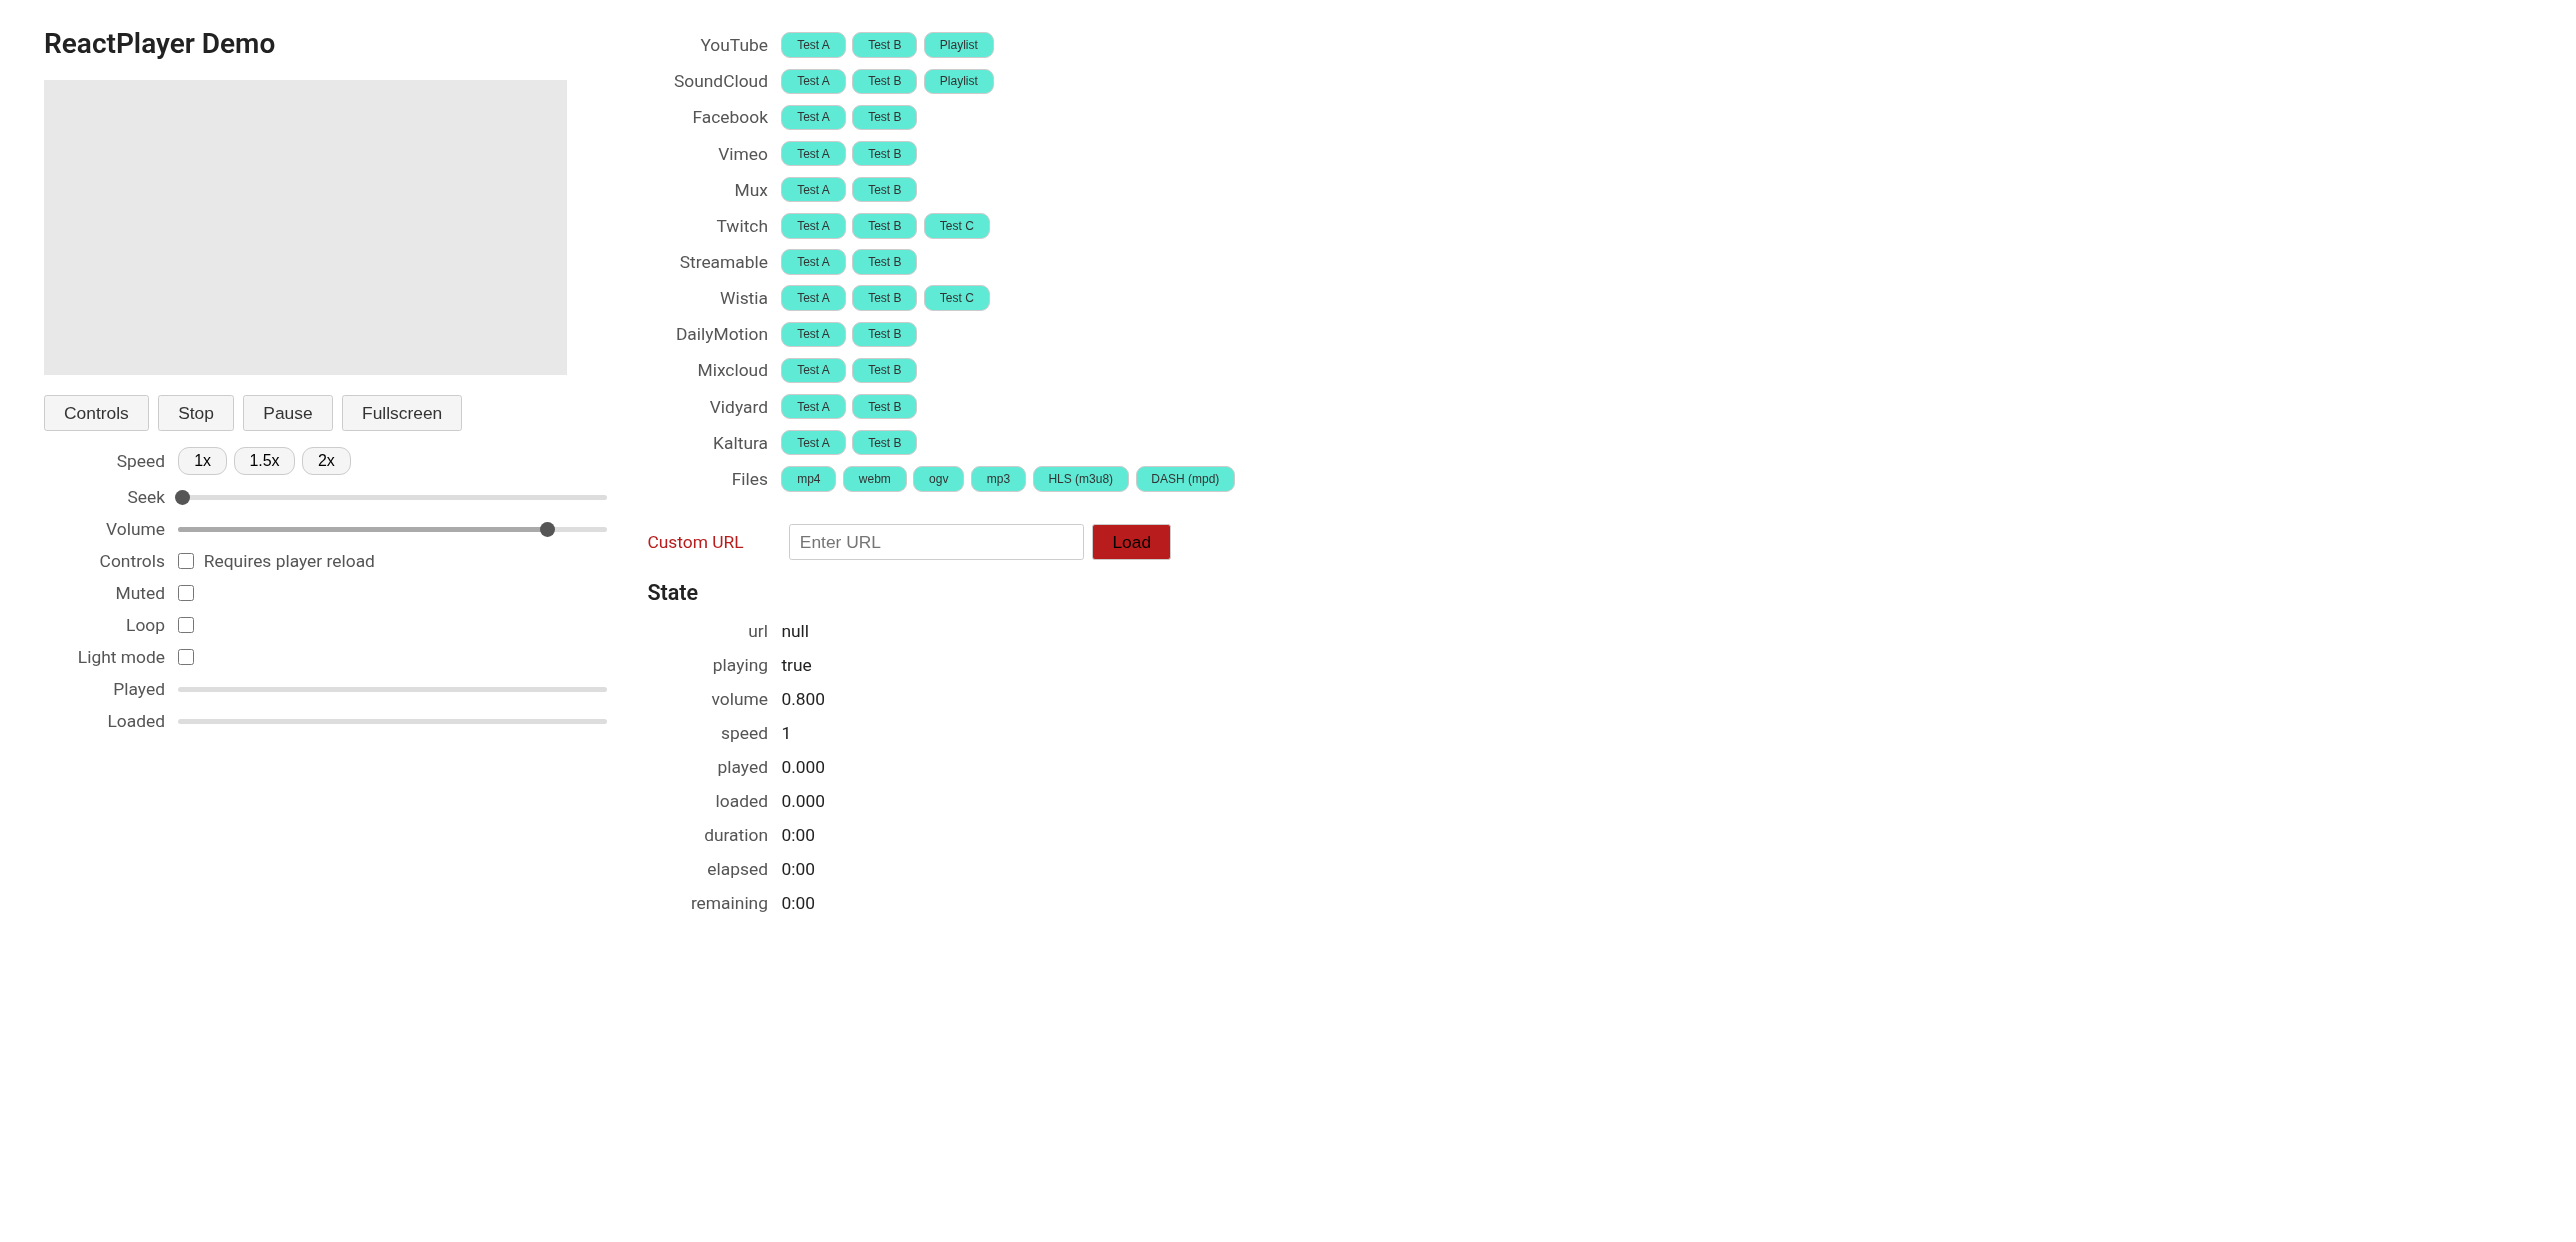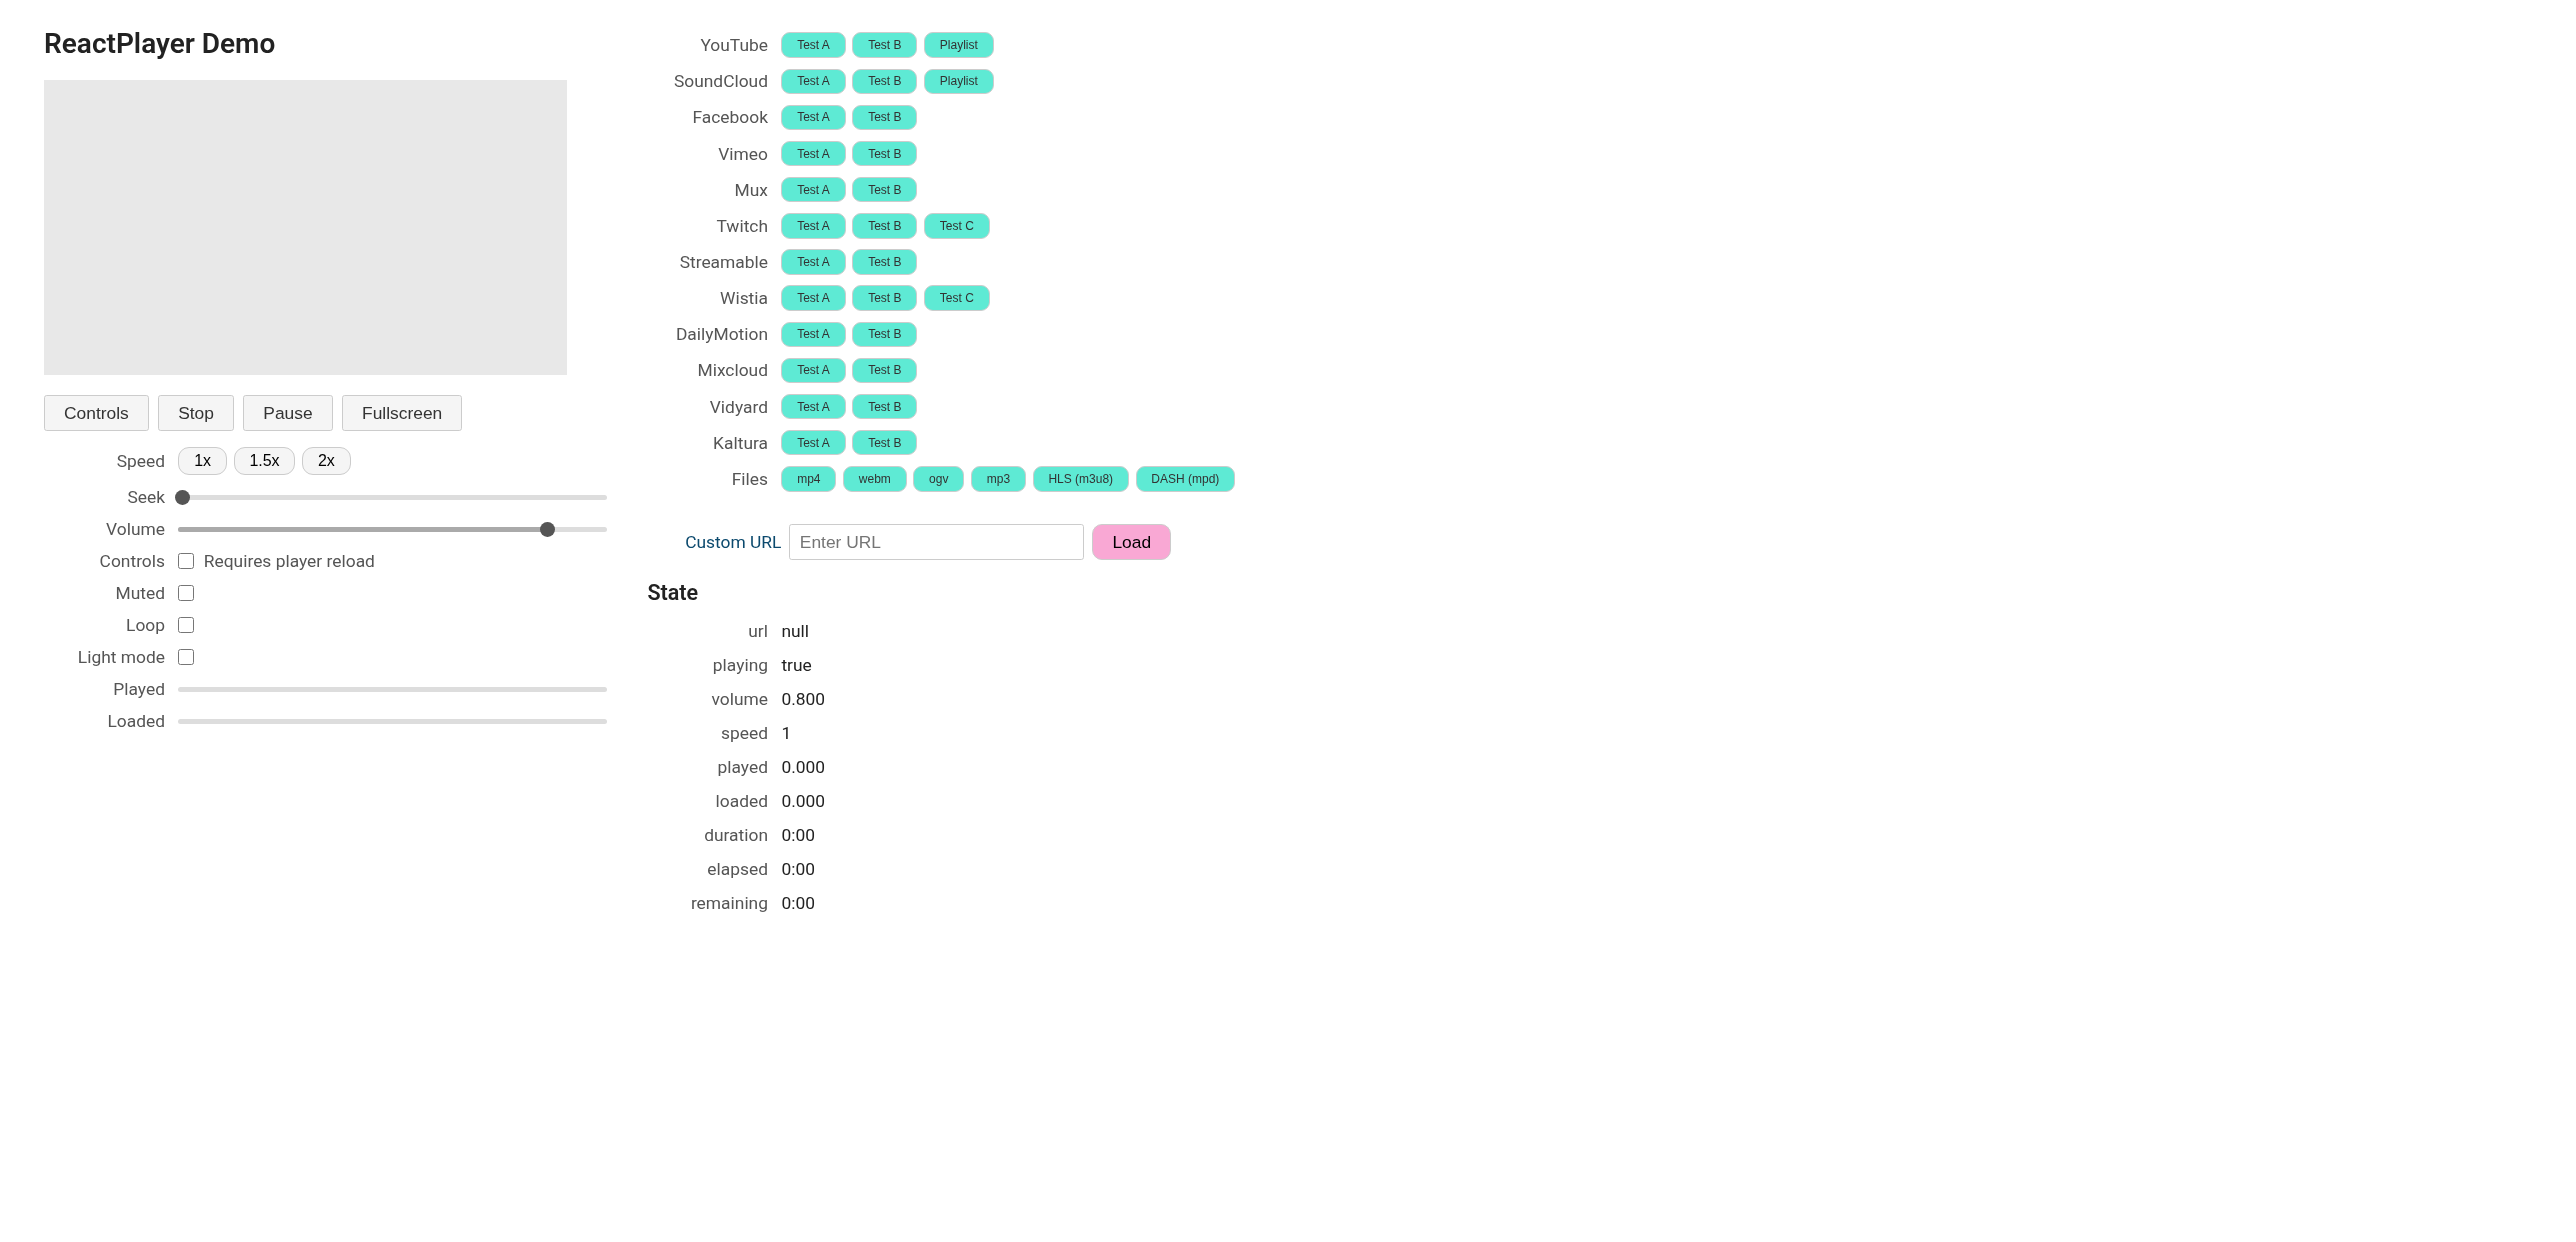--- a/index.html
+++ b/index.html
@@ -143,37 +143,36 @@
       font-size: 12px;
       color: #333;
     }
     .custom-url-row {
       display: flex;
       align-items: center;
       gap: 8px;
       margin-bottom: 20px;
     }
     .custom-url-label {
-      color: #0c4a6e;
+      color: #b91c1c;
       font-size: 17.4px;
       width: 134px;
-      text-align: right;
     }
     .custom-url-input {
       width: 295px;
       padding: 6.7px 9.4px;
       border: 0.7px solid #ccc;
       border-radius: 2.7px;
       font-size: 17.4px;
     }
     .load-btn {
       padding: 6.7px 19px;
       border: 0.7px solid #ccc;
-      background: #f9a8d4;
-      border-radius: 10px;
+      background: #b91c1c;
+      border-radius: 3px;
       cursor: pointer;
       font-size: 17.4px;
     }
     .state-section h2 {
       font-size: 21.5px;
       font-weight: 600;
       margin-bottom: 10.7px;
       color: #222;
     }
     .state-grid {

